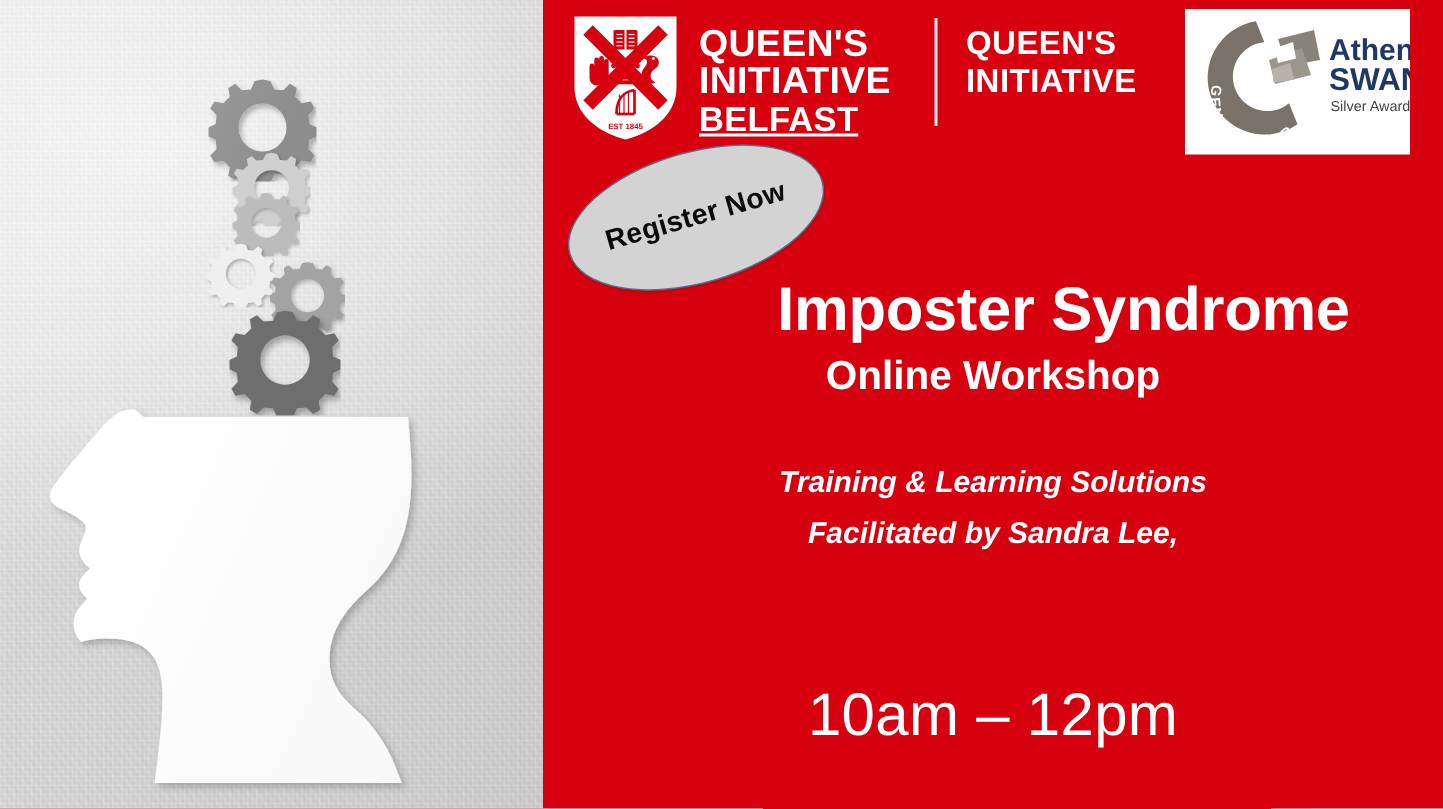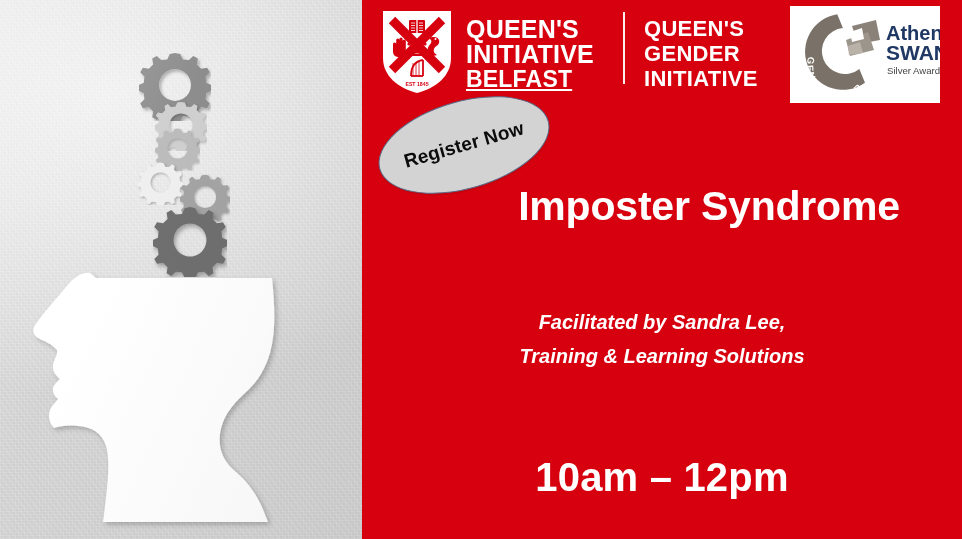--- a/index.html
+++ b/index.html
@@ -217,21 +217,21 @@
     line-height: 55px;
     letter-spacing: .2px;
   }
   .event-time {
     position: absolute;
     left: 0;
     top: 450px;
     width: 600px;
     text-align: center;
     color: #ffffff;
-    font-weight: bold;
+    font-weight: normal;
     font-size: 40px;
     line-height: 55px;
     letter-spacing: .2px;
   }
 </style>
 </head>
 <body>
 
 <div class="poster">
 
@@ -384,21 +384,20 @@
           <div>QUEEN'S</div>
           <div>INITIATIVE</div>
           <div class="l3">BELFAST</div>
         </div>
       </div>
 
       <div class="header-divider"></div>
 
       <div class="qgi-words">
         <div>QUEEN'S</div>
-        <div>GENDER</div>
         <div>INITIATIVE</div>
       </div>
 
       <div class="athena-badge">
         <svg width="150" height="97" viewBox="0 0 150 97">
           <defs>
             <path id="charterArc" d="M 20 47 A 32 32 0 0 0 72 83" fill="none"></path>
           </defs>
 
           <path d="M 62 10
@@ -424,21 +423,22 @@
         </svg>
       </div>
     </div>
 
     <div class="register-oval">
       <div class="oval-shape"></div>
       <div class="oval-label">Register Now</div>
     </div>
 
     <div class="title-main">Imposter Syndrome</div>
+    <div class="title-sub">Online Workshop</div>
 
     <div class="facilitator">
+      <div>Training &amp; Learning Solutions</div>
       <div>Facilitated by Sandra Lee,</div>
-      <div>Training &amp; Learning Solutions</div>
     </div>
 
     <div class="event-time">10am – 12pm</div>
   </div>
 </div>
 
 </body></html>

